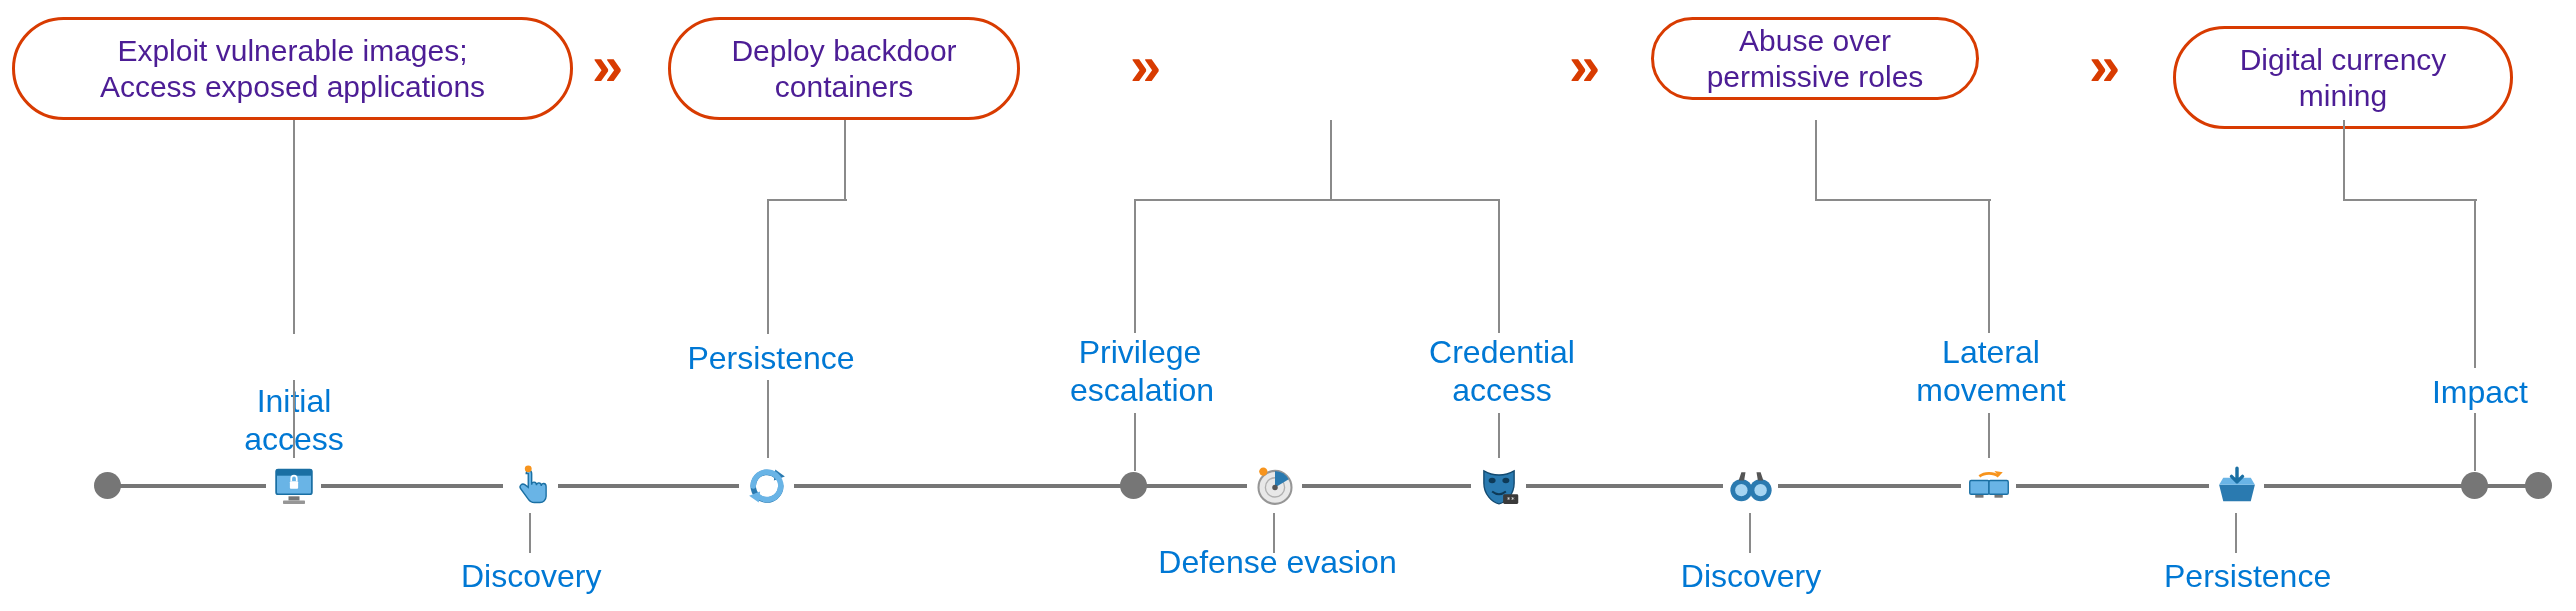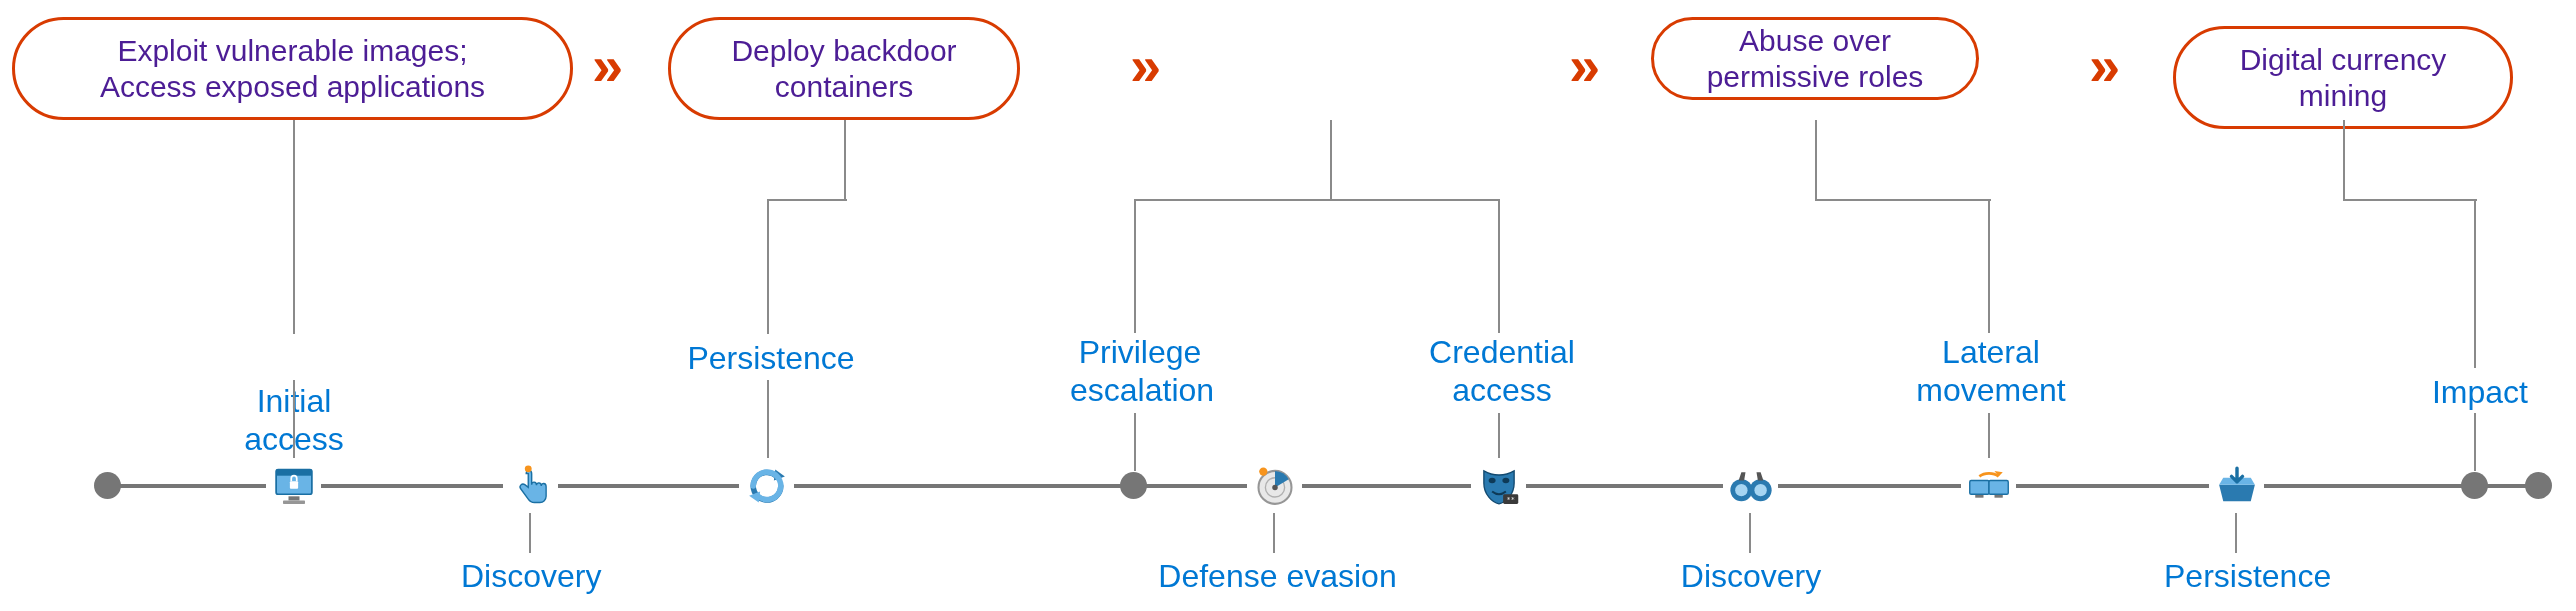--- a/index.html
+++ b/index.html
@@ -226,18 +226,18 @@
       <path d="M32 6 v20 M24 18 l8 8 l8 -8" fill="none" stroke="#1a6fa3" stroke-width="5" stroke-linecap="round" stroke-linejoin="round"></path>
     </svg>
   </div>
 
   <div class="conn v" style="left:529px;  top:513px; height:40px;"></div>
   <div class="conn v" style="left:1273px; top:513px; height:40px;"></div>
   <div class="conn v" style="left:1749px; top:513px; height:40px;"></div>
   <div class="conn v" style="left:2235px; top:513px; height:40px;"></div>
 
   <div class="blabel" style="left:461px;  top:557px; width:140px;">Discovery</div>
-  <div class="blabel" style="left:1156px; top:557px; width:243px;">Defense evasion</div>
+  <div class="blabel" style="left:1156px; top:543px; width:243px;">Defense evasion</div>
   <div class="blabel" style="left:1678px; top:557px; width:146px;">Discovery</div>
   <div class="blabel" style="left:2164px; top:557px; width:146px;">Persistence</div>
 
 </div>
 
 
 </body></html>

